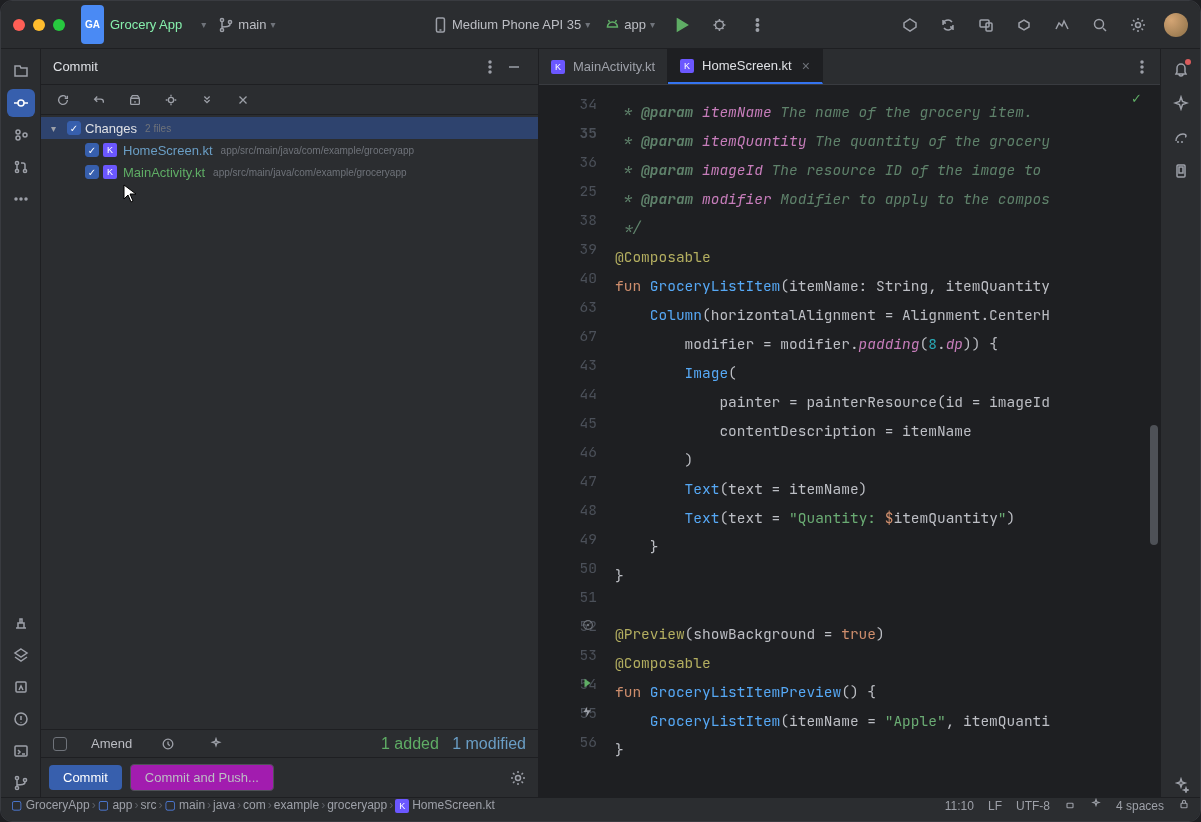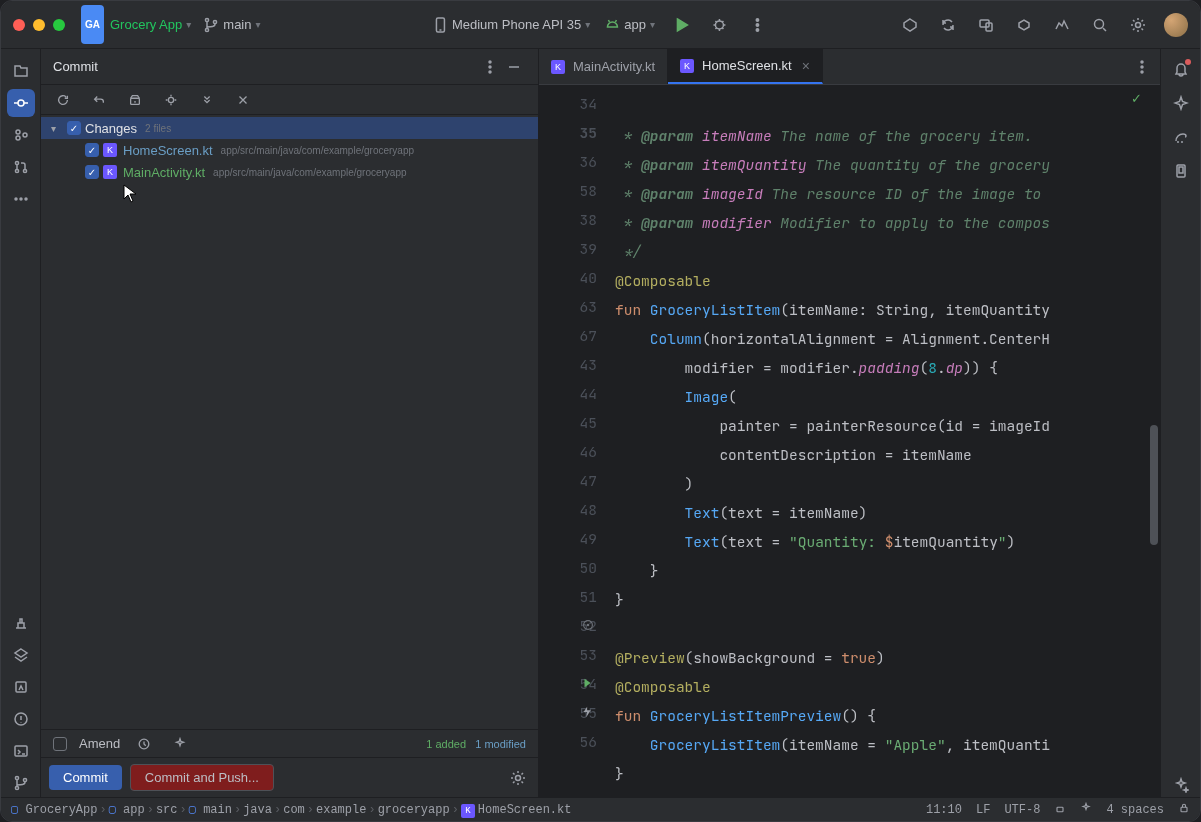--- a/index.html
+++ b/index.html
@@ -30,21 +30,21 @@
 .tl-max { background: #27c93f; }
 .project-badge {
   background: #4a8af4;
   color: #fff;
   font-size: 10px;
   font-weight: 700;
   padding: 14px 4px;
   border-radius: 4px;
   margin-right: 6px;
 }
-.proj-name { color: #22c55e; margin-right: 4px; }
+.proj-name { color: #86efac; margin-right: 19px; }
 .chev { color: #6f737a; font-size: 10px; }
 .branch-sel { display: flex; align-items: center; margin-left: 12px; gap: 4px; color: #bcbec4; }
 .titlebar-center {
   position: absolute;
   left: 50%;
   transform: translateX(-50%);
   display: flex;
   align-items: center;
   gap: 14px;
 }
@@ -129,23 +129,23 @@
   pointer-events: none;
   z-index: 100;
 }
 
 .amend-row {
   height: 28px;
   border-top: 1px solid #1e1f22;
   display: flex;
   align-items: center;
   padding: 0 12px;
-  gap: 12px;
-}
-.amend-stats { margin-left: auto; font-size: 11px; }
+  gap: 24px;
+}
+.amend-stats { margin-left: auto; font-size: 16px; }
 .stat-add { color: #5fad65; }
 .stat-mod { color: #6a9ec5; }
 
 .commit-msg {
   height: 238px;
   border-top: 1px solid #1e1f22;
 }
 .commit-msg textarea {
   width: 100%;
   height: 100%;
@@ -169,21 +169,21 @@
   gap: 8px;
 }
 .btn {
   padding: 5px 14px;
   border-radius: 4px;
   font-size: 13px;
   cursor: pointer;
   border: none;
 }
 .btn-primary { background: #375fad; color: #fff; }
-.btn-secondary { background: #7f1d1d; color: #bcbec4; border: 1px solid #4e5157; }
+.btn-secondary { background: #a21caf; color: #bcbec4; border: 1px solid #4e5157; }
 
 .editor-area {
   flex: 1;
   display: flex;
   flex-direction: column;
   background: #1e1f22;
   min-width: 0;
 }
 .editor-tabs {
   height: 36px;
@@ -230,21 +230,20 @@
 }
 .code-lines {
   flex: 1;
   font-family: 'JetBrains Mono', 'Consolas', monospace;
   font-size: 14.5px;
   line-height: 29px;
   padding-top: 12px;
   white-space: pre;
   overflow: hidden;
   color: #bcbec4;
-  margin-top: 24px;
 }
 .c-comment { color: #5f826b; font-style: italic; }
 .c-doctag { color: #5f826b; font-style: italic; font-weight: bold;}
 .c-kw { color: #cf8e6d; }
 .c-ann { color: #b3ae60; }
 .c-fn { color: #56a8f5; }
 .c-prop { color: #c77dbb; font-style: italic; }
 .c-str { color: #6aab73; }
 .c-num { color: #2aacb8; }
 .c-tmpl { color: #cf8e6d; }
@@ -258,26 +257,25 @@
   align-items: center;
   padding-top: 8px;
   gap: 10px;
 }
 
 .status-bar {
   height: 24px;
   background: #2b2d30;
   border-top: 1px solid #1e1f22;
   display: flex;
-  align-items: center;
+  align-items: flex-start;
   padding: 0 10px;
   font-size: 12px;
   color: #9da0a8;
   gap: 4px;
-  font-family: Liberation Mono, monospace;
 }
 .crumb-sep { color: #5a5d63; margin: 0 2px; }
 .sb-right { margin-left: auto; display: flex; gap: 14px; align-items: center; }
 
 .check-ok {
   position: absolute;
   top: 6px;
   right: 18px;
   color: #5fad65;
 }
@@ -594,21 +592,21 @@
             <circle cx="8" cy="13" r="1" fill="#9da0a8"></circle>
           </svg>
         </div>
     </div>
     <div class="code-area">
       <span class="check-ok">✓</span>
       <div class="gutter" id="gutter">
           <div style="position: relative;">34</div>
           <div style="position: relative; font-weight: bold;">35</div>
           <div style="position: relative;">36</div>
-          <div style="position: relative;">58</div>
+          <div style="position: relative;">25</div>
           <div style="position: relative;">38</div>
           <div style="position: relative;">39</div>
           <div style="position: relative;">40</div>
           <div style="position: relative;">63</div>
           <div style="position: relative;">67</div>
           <div style="position: relative;">43</div>
           <div style="position: relative;">44</div>
           <div style="position: relative;">45</div>
           <div style="position: relative;">46</div>
           <div style="position: relative;">47</div>

